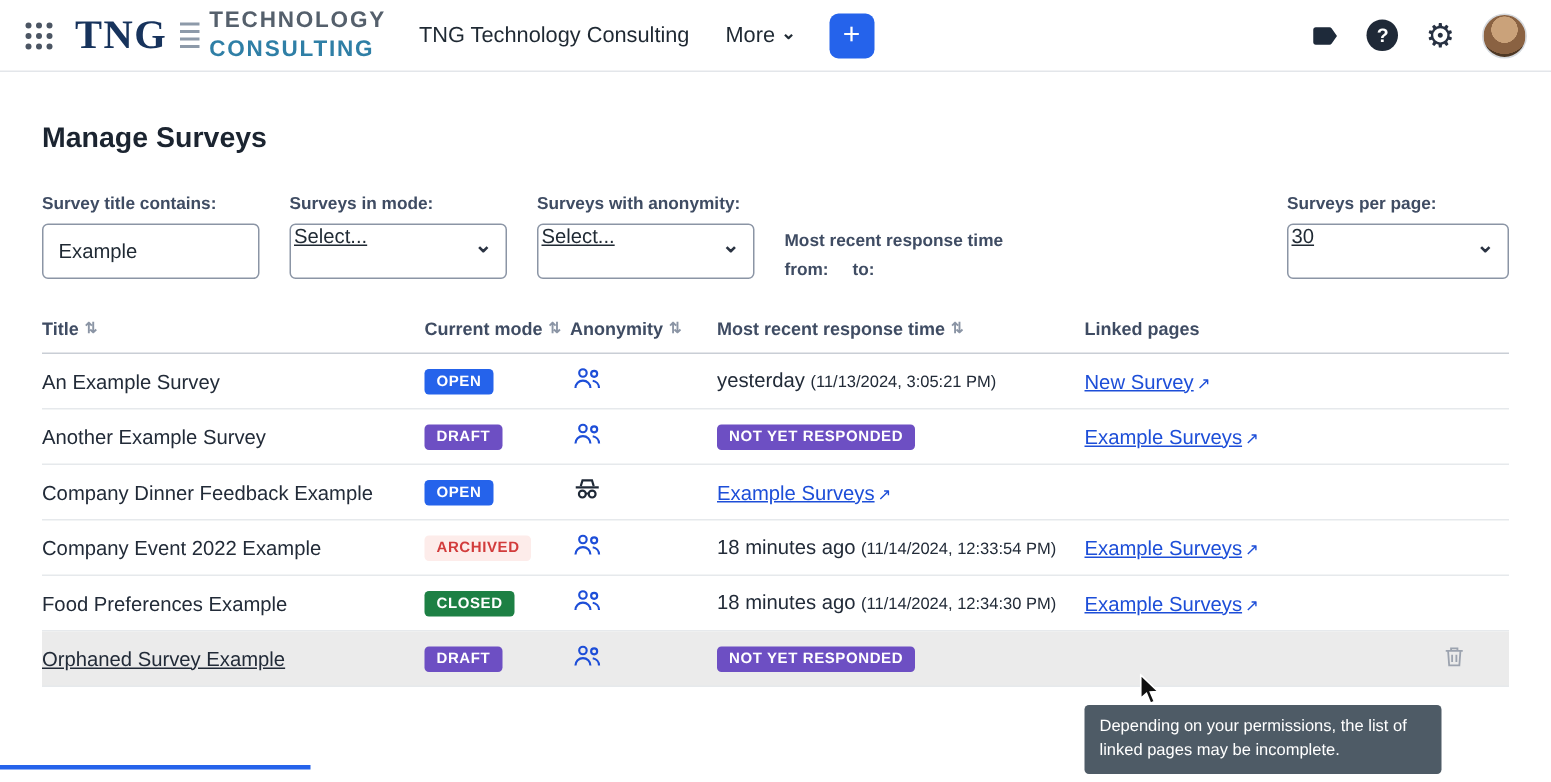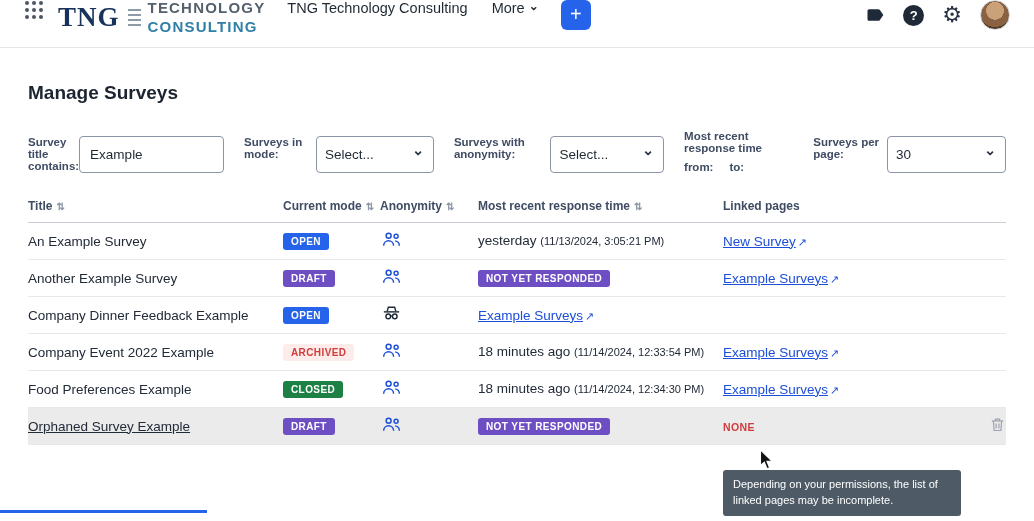--- a/index.html
+++ b/index.html
@@ -5,22 +5,22 @@
   * { box-sizing: border-box; margin: 0; padding: 0; }
   html,body { width:1034px; height:521px; }
   body {
     font-family: "Liberation Sans", sans-serif;
     background:#fff; color:#222b38;
     position:relative; overflow:hidden;
   }
 
   
   .topbar {
-    height:48px; display:flex; align-items:flex-start;
-    padding:0 24px; border-bottom:1px solid #e3e6ea; background:#fff;
+    height:48px; display:flex; align-items:center;
+    padding:0 16px; border-bottom:1px solid #e3e6ea; background:#fff;
   }
   .apps-grid { width:20px; height:20px; cursor:pointer; flex:none; }
   .logo { display:flex; align-items:center; margin-left:14px; flex:none; }
   .logo-tng {
     font-family:"Liberation Serif", serif; font-weight:bold;
     font-size:27px; color:#17335c; letter-spacing:1px; line-height:1;
   }
   .logo-bars { display:flex; flex-direction:column; gap:3px; margin:0 7px 0 8px; }
   .logo-bars i { display:block; width:13px; height:2px; background:#8d9aa9; }
   .logo-words { display:flex; flex-direction:column; gap:2px; }
@@ -53,29 +53,29 @@
     background: radial-gradient(circle at 50% 35%, #caa27a 0 38%, #8a6242 39% 70%, #4e3824 71% 100%);
     border:1px solid #d5d9de; cursor:pointer;
   }
 
   
   main { padding:0 28px; }
   h1.page-title { margin-top:34px; font-size:19px; font-weight:700; color:#1b2430; }
 
   
   .filters { display:flex; align-items:flex-end; gap:20px; margin-top:26px; }
-  .fcol { display:flex; flex-direction:row; }
+  .fcol { display:flex; flex-direction:column; gap:7px; }
   .flabel { font-size:11.5px; font-weight:700; color:#3f4c63; }
   .tinput, .selectbox, .dinput-wrap {
     height:37px; border:1px solid #8b95a5; border-radius:4px; background:#fff;
   }
   .tinput { width:145px; padding:0 10px; font-size:13.5px; color:#1f2933; font-family:inherit; outline:none; }
   .selectbox {
-    position:relative; display:flex; align-items:center; padding:0 26px 0 8px;
-    font-size:13.5px; color:#1f2933; cursor:pointer;
+    position:relative; display:flex; padding:0 26px 0 2px;
+    font-size:13.5px; color:#1f2933; cursor:pointer;text-decoration:underline;
   }
   .selectbox .chev { position:absolute; right:9px; top:5px; font-size:14px; font-weight:700; color:#2a3342; }
   .w145 { width:145px; } .w140 { width:140px; } .w148 { width:148px; }
   .fgroup { display:flex; flex-direction:column; gap:7px; }
   .fgroup-row { display:flex; gap:16px; }
   .dinput-wrap { position:relative; display:flex; align-items:center; }
   .dinput-wrap input {
     border:none; outline:none; background:transparent; width:100%;
     padding:0 32px 0 10px; font-size:13.5px; color:#1f2933; font-family:inherit;
   }
@@ -350,21 +350,20 @@
       <div class="anon-cell">
           <span>
         <svg width="23" height="23" viewBox="0 0 24 24" fill="none" stroke="#1d4ed8" stroke-width="1.5">
           <circle cx="9" cy="8" r="2.6"></circle>
               <path d="M3.8 18.5c0-2.9 2.3-5.2 5.2-5.2s5.2 2.3 5.2 5.2"></path>
           <circle cx="16.8" cy="8.6" r="2.1"></circle>
               <path d="M15.8 13.4c2.5.4 4.4 2.5 4.4 5.1"></path>
         </svg></span>
         </div>
       <div><span class="badge badge-nyr">NOT YET RESPONDED</span></div>
-      <div><span class="none-text">NONE</span></div>
       <div class="trash">
         <span>
           <svg width="17" height="17" viewBox="0 0 24 24" fill="none" stroke="#9ca3af" stroke-width="1.7">
             <path d="M4 7h16"></path>
               <path d="M9 7V4.5h6V7"></path>
               <path d="M6.2 7l1 13.5h9.6l1-13.5"></path>
             <line x1="10" y1="10.5" x2="10" y2="17.5"></line>
               <line x1="14" y1="10.5" x2="14" y2="17.5"></line>
           </svg>
         </span>

